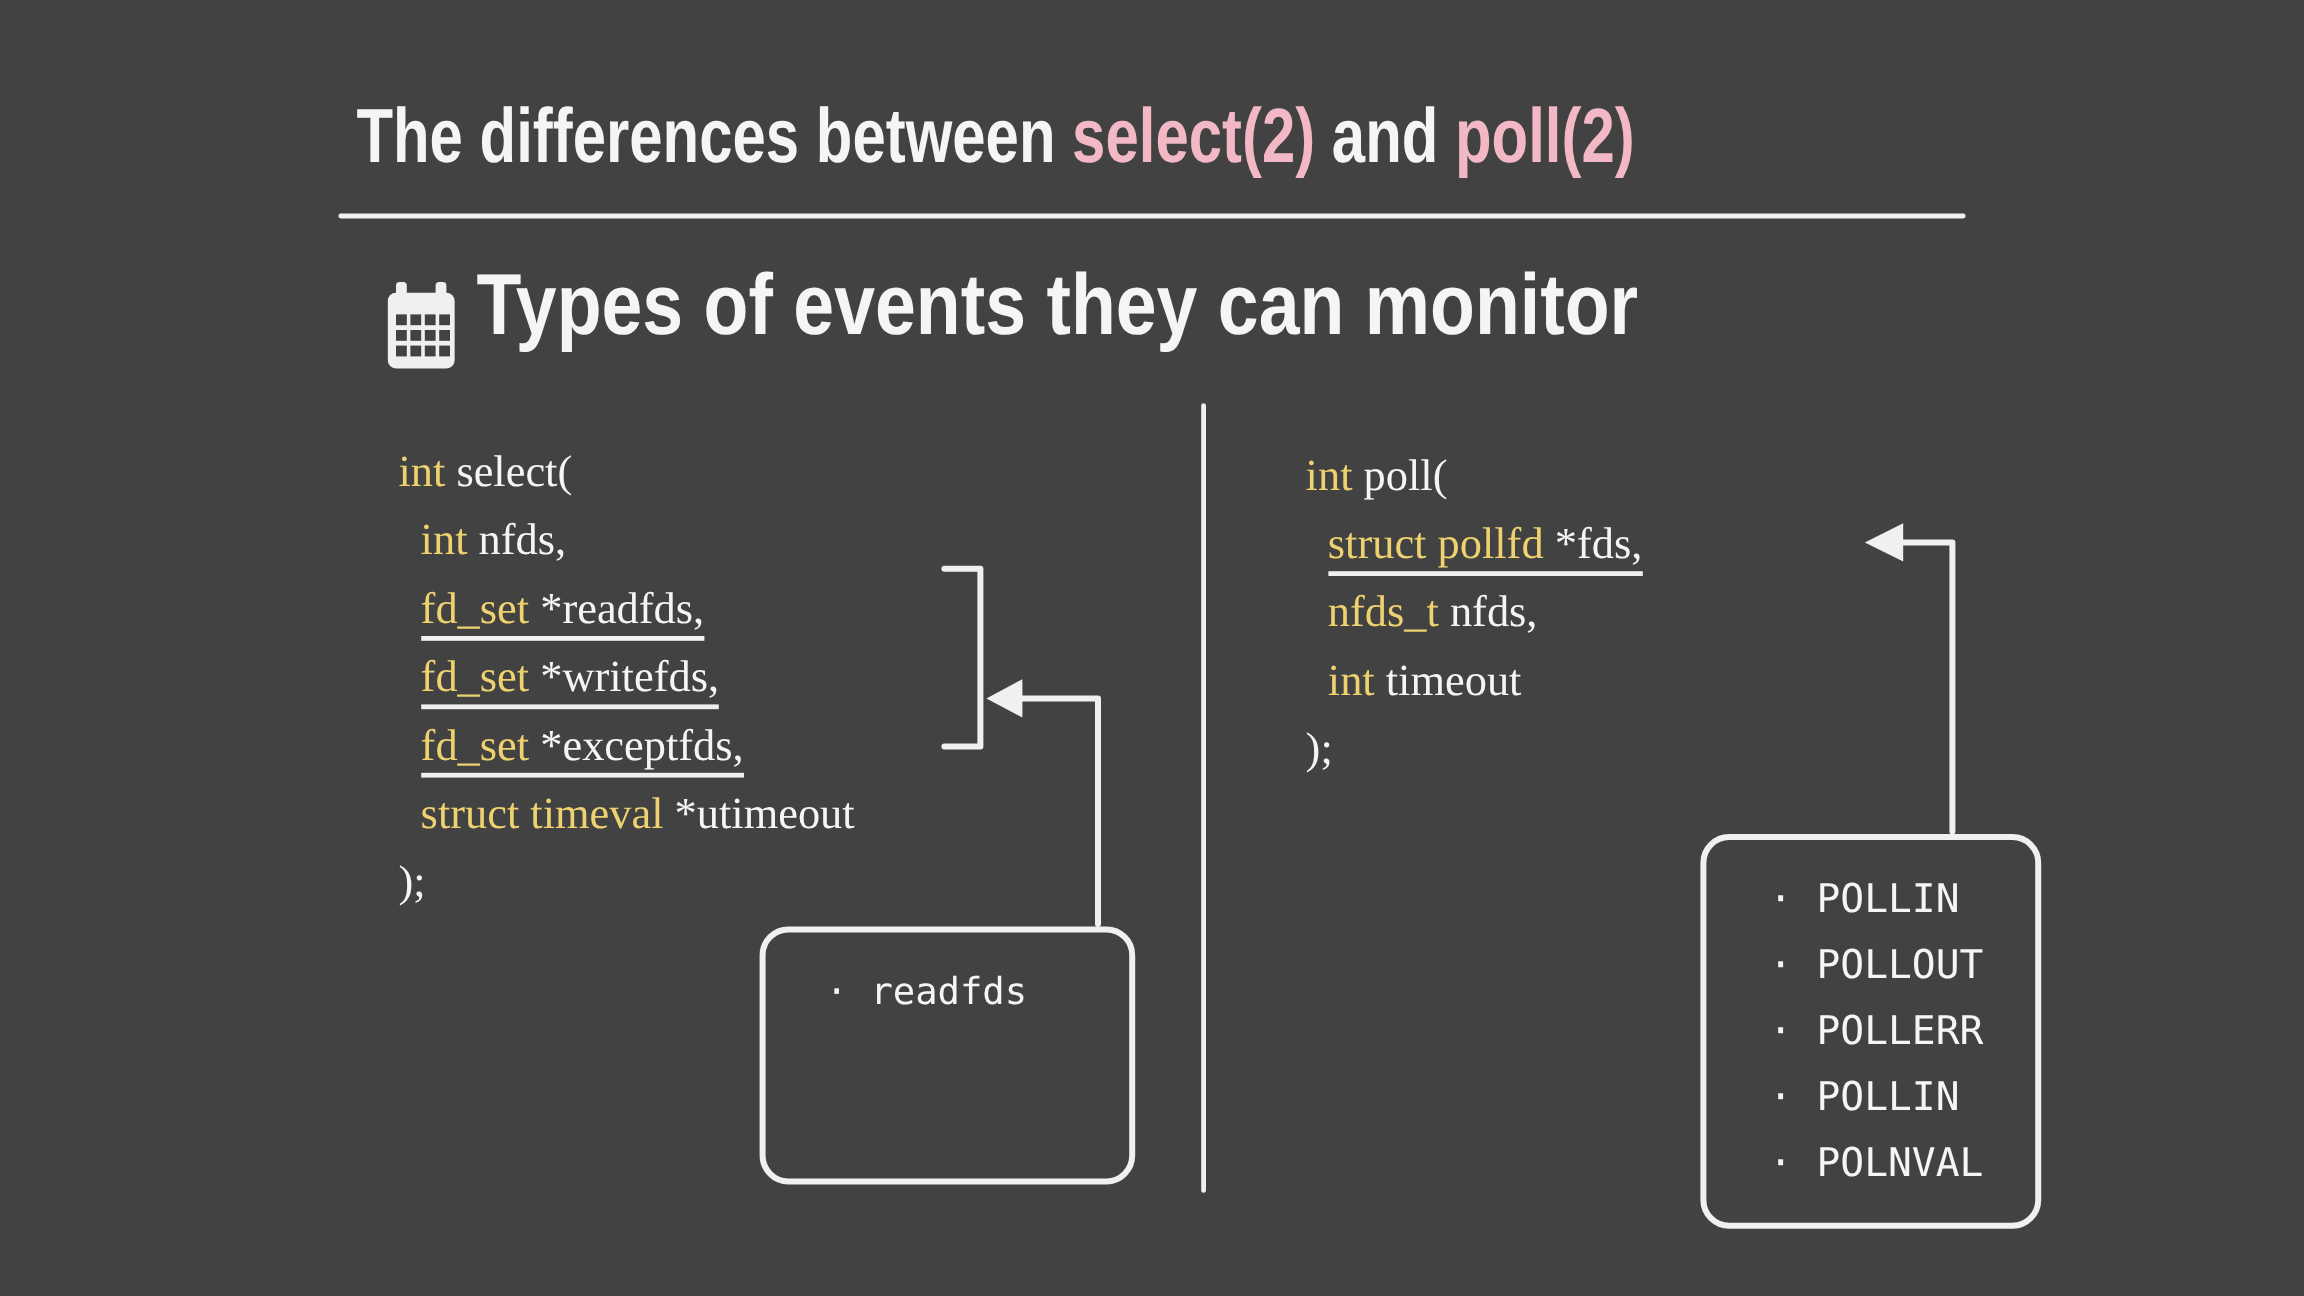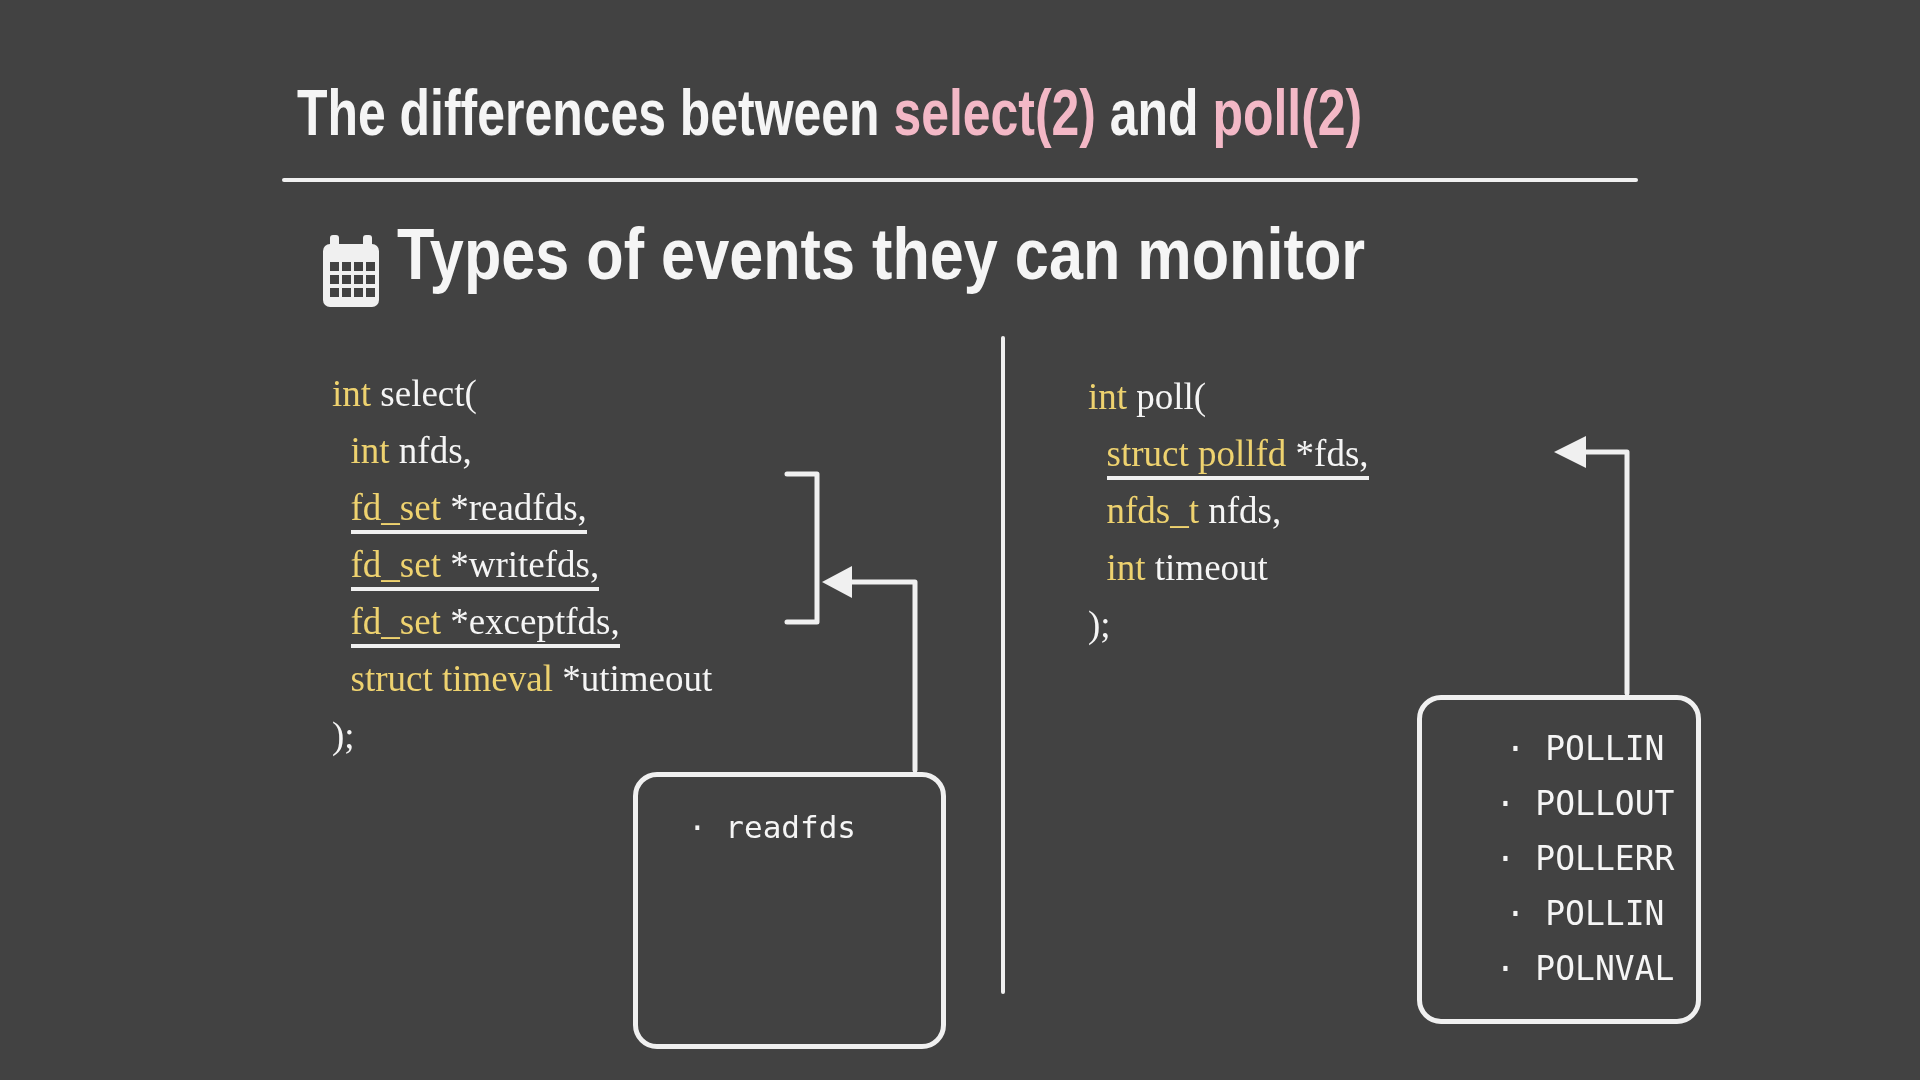--- a/index.html
+++ b/index.html
@@ -55,24 +55,24 @@
   .connectors{position:absolute;left:0;top:0;width:1920px;height:1080px;pointer-events:none;}
   .connectors path{stroke:var(--chalk);stroke-width:5;fill:none;stroke-linecap:round;stroke-linejoin:round;}
   .connectors polygon{fill:var(--chalk);}
   
   .note-box{
     position:absolute;box-sizing:border-box;
     border:5px solid var(--chalk);border-radius:24px;
     font-family:"DejaVu Sans Mono","Liberation Mono",monospace;
     color:var(--text);
   }
-  .box-select-args{left:633px;top:748px;width:313px;height:277px;padding:22px 0 0 50px;}
+  .box-select-args{left:633px;top:748px;width:313px;height:215px;padding:22px 0 0 50px;}
   .box-select-args .box-item{font-size:31px;line-height:56px;white-space:pre;}
   .box-poll-events{left:1417px;top:671px;width:284px;height:329px;padding:21px 0 0 52px;}
-  .box-poll-events .box-item{font-size:33px;line-height:55px;white-space:pre;text-align:center;}
+  .box-poll-events .box-item{font-size:33px;line-height:55px;white-space:pre;}
 </style>
 </head>
 <body>
 
 <div class="scene">
 
   <div class="title" id="title"><span class="seg-white">The differences between </span><span class="seg-pink">select(2)</span><span class="seg-white"> and </span><span class="seg-pink">poll(2)</span></div>
   <div class="rule"></div>
 
   <div class="cal-icon">

